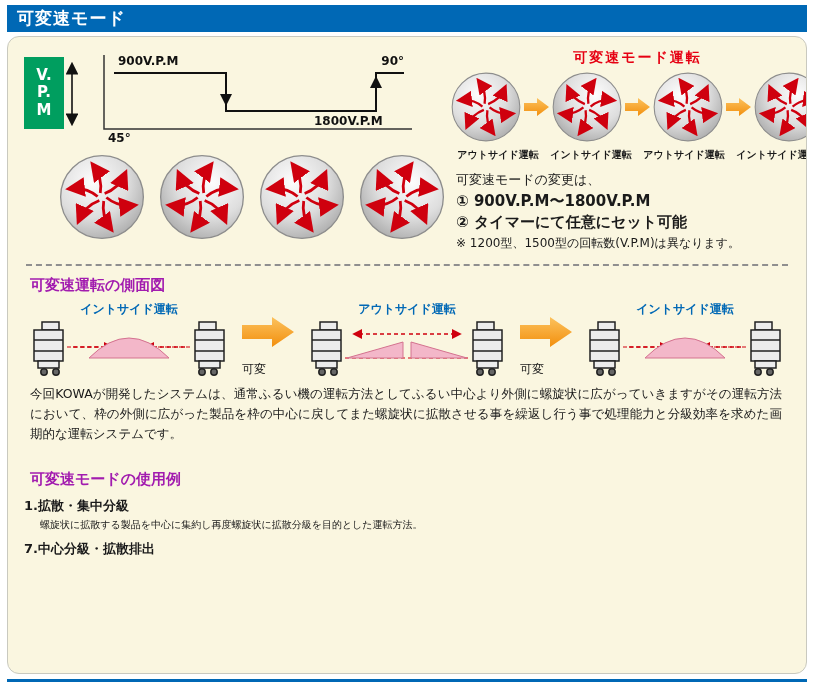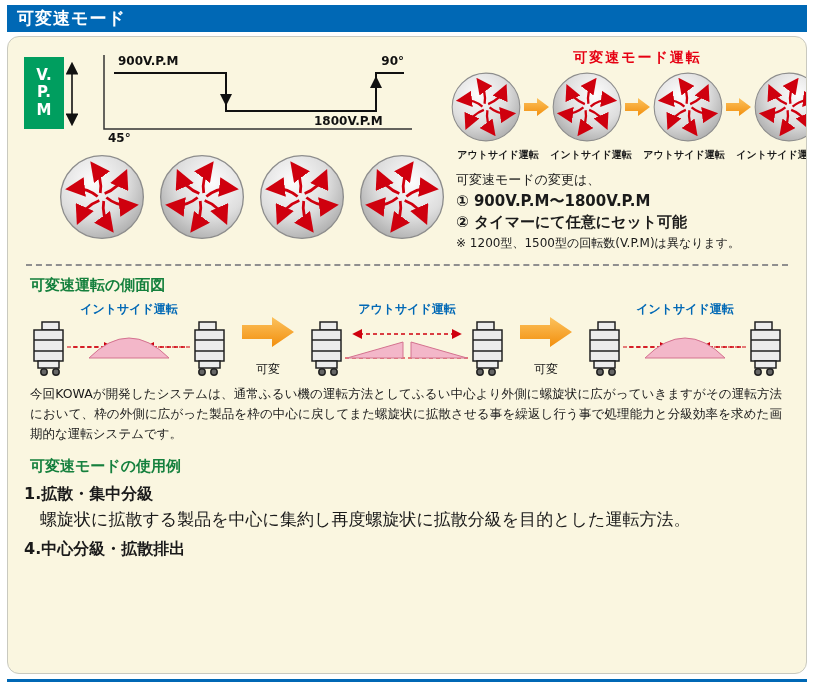--- a/index.html
+++ b/index.html
@@ -47,36 +47,36 @@
   .mode-circles { display:flex; align-items:center; justify-content:center; gap:2px; }
   .mode-labels { display:flex; justify-content:center; gap:2px; margin-top:5px; }
   .mode-labels span { width:91px; text-align:center; font-size:10px; font-weight:bold; }
   .notes { margin-top:9px; padding-left:6px; }
   .note-line1 { font-size:13px; margin-bottom:2px; }
   .note-bold  { font-size:15px; font-weight:bold; line-height:1.4; }
   .note-small { font-size:12px; margin-top:2px; }
 
   .divider { border:none; border-top:2px dashed #8f8f8f; margin:12px 2px 10px; }
 
-  .sec-heading { color:#15803d; font-weight:bold; font-size:15px; margin:2px 0 6px 6px; }
+  .sec-heading { color:#a21caf; font-weight:bold; font-size:15px; margin:2px 0 6px 6px; }
 
   
   .sideview-row { display:flex; align-items:flex-end; justify-content:center; gap:8px; margin-top:4px; }
   .machine { display:flex; flex-direction:column; align-items:center; width:212px; }
   .machine-label { color:#0068b5; font-weight:bold; font-size:12px; margin-bottom:2px; }
-  .varrow { display:flex; flex-direction:column; align-items:center; margin-bottom:4px; }
+  .varrow { display:flex; flex-direction:column; align-items:flex-start; margin-bottom:4px; }
   .varrow .vlabel { font-size:12px; margin-top:12px; }
 
   .range-body {
     font-size:12.5px; line-height:1.6; margin:2px 8px 9px 6px; text-align:justify;
   }
 
-  .usage-wrap { margin-top:13px; }
-  .u-title { font-size:16px; font-weight:bold; margin-top:8px; }
-  .u-desc  { font-size:17px; margin:3px 0 6px 16px; }
+  .usage-wrap { margin-top:26px; }
+  .u-title { font-size:13px; font-weight:bold; margin-top:8px; }
+  .u-desc  { font-size:10px; margin:3px 0 6px 16px; }
 
   .hidden-defs { position:absolute; width:0; height:0; overflow:hidden; }
 </style>
 </head>
 <body>
 
 <svg class="hidden-defs" aria-hidden="true">
   <defs>
     <radialGradient id="metal" cx="38%" cy="32%" r="78%">
       <stop offset="0%" stop-color="#fdfdfd"></stop>
@@ -263,19 +263,19 @@
         </svg>
       </div>
     </div>
 
     <p class="range-body">今回KOWAが開発したシステムは、通常ふるい機の運転方法としてふるい中心より外側に螺旋状に広がっていきますがその運転方法において、枠の外側に広がった製品を枠の中心に戻してまた螺旋状に拡散させる事を繰返し行う事で処理能力と分級効率を求めた画期的な運転システムです。</p>
 
     <div class="usage-wrap">
       <div class="sec-heading">可変速モードの使用例</div>
       <div class="u-title">1.拡散・集中分級</div>
       <div class="u-desc">螺旋状に拡散する製品を中心に集約し再度螺旋状に拡散分級を目的とした運転方法。</div>
-      <div class="u-title">4.中心分級・拡散排出</div>
+      <div class="u-title">7.中心分級・拡散排出</div>
     </div>
 
   </div>
 
   <div class="bottom-rule"></div>
 </div>
 
 </body></html>

